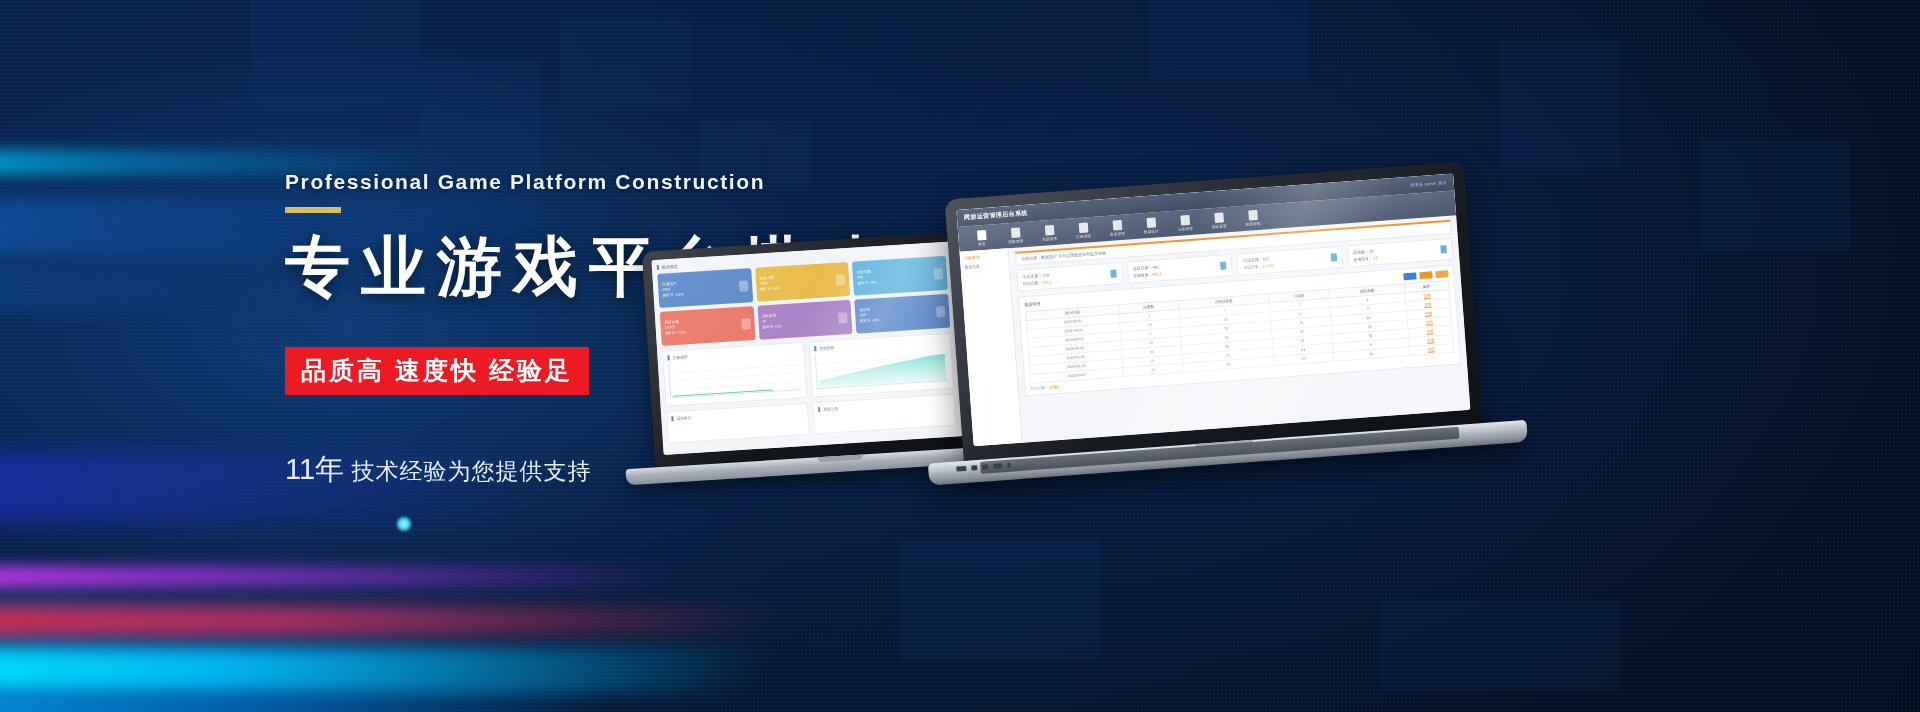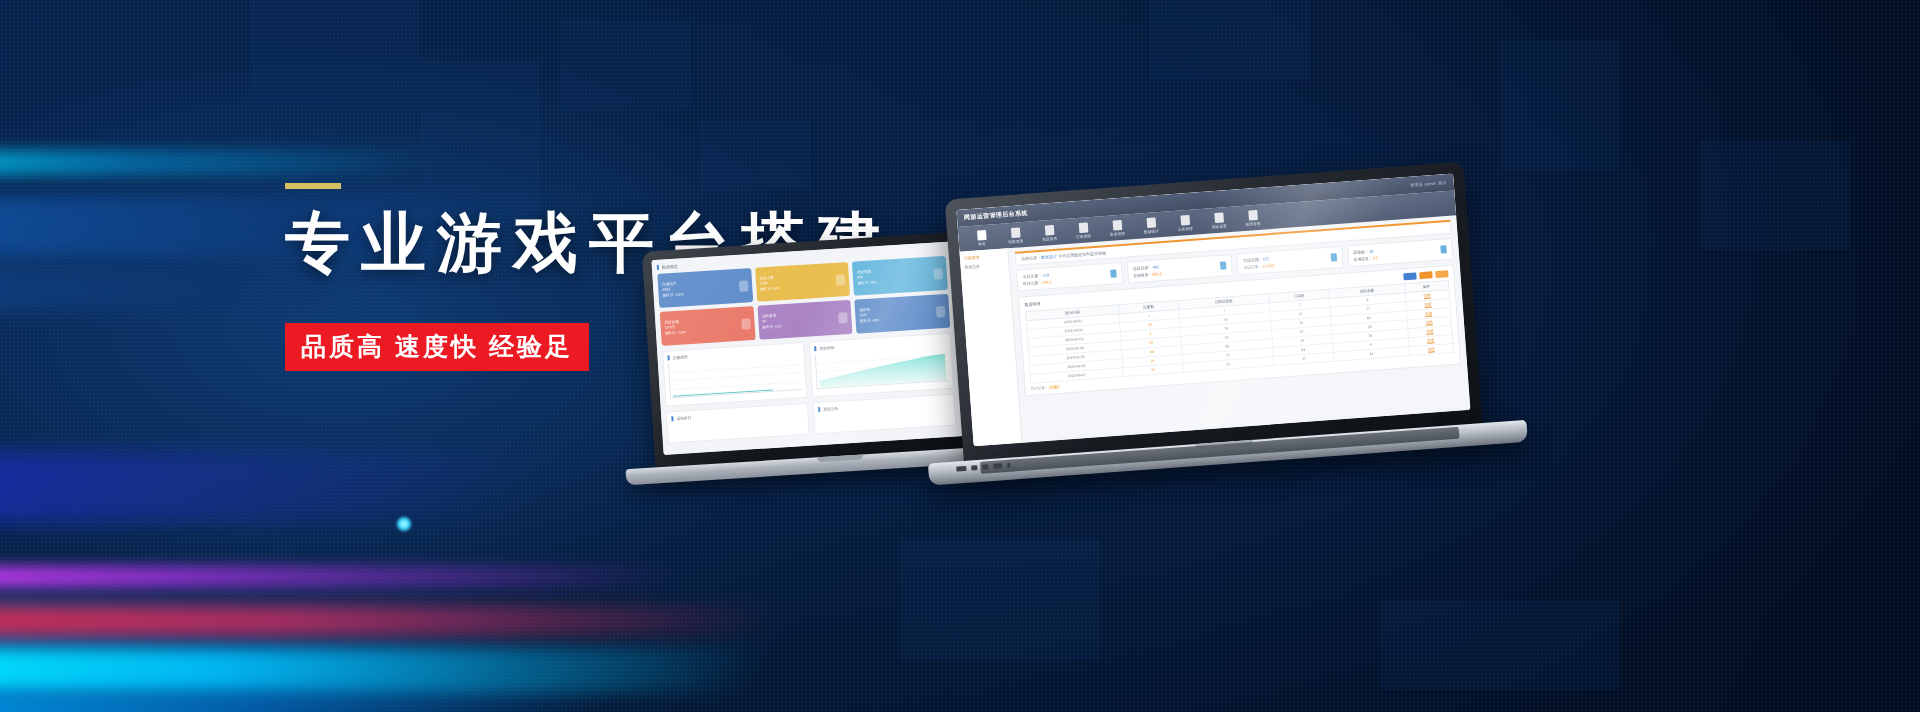--- a/index.html
+++ b/index.html
@@ -325,23 +325,28 @@
     <div class="streak s-indigo"></div>
     <div class="streak s-magenta"></div>
     <div class="streak s-blue-3"></div>
     <div class="streak s-red"></div>
     <div class="streak s-cyan-bright"></div>
     <div class="streak s-cyan-bright2"></div>
     <div class="dot-glow"></div>
   </div>
 
   <div class="copy">
+    <div class="eyebrow">Professional Game Platform Construction</div>
     <div class="gold-rule"></div>
     <div class="headline">专业游戏平台搭建</div>
     <div><span class="badge">品质高  速度快  经验足</span></div>
+    <div class="subline">
+      <span class="yrs">11年</span>
+      <span>技术经验为您提供支持</span>
+    </div>
   </div>
 
   <div class="laptops">
 
     <div class="lap-back">
       <div class="lid">
         <div class="scr">
 
           <div class="dsh">
             <div class="dsh-main">

